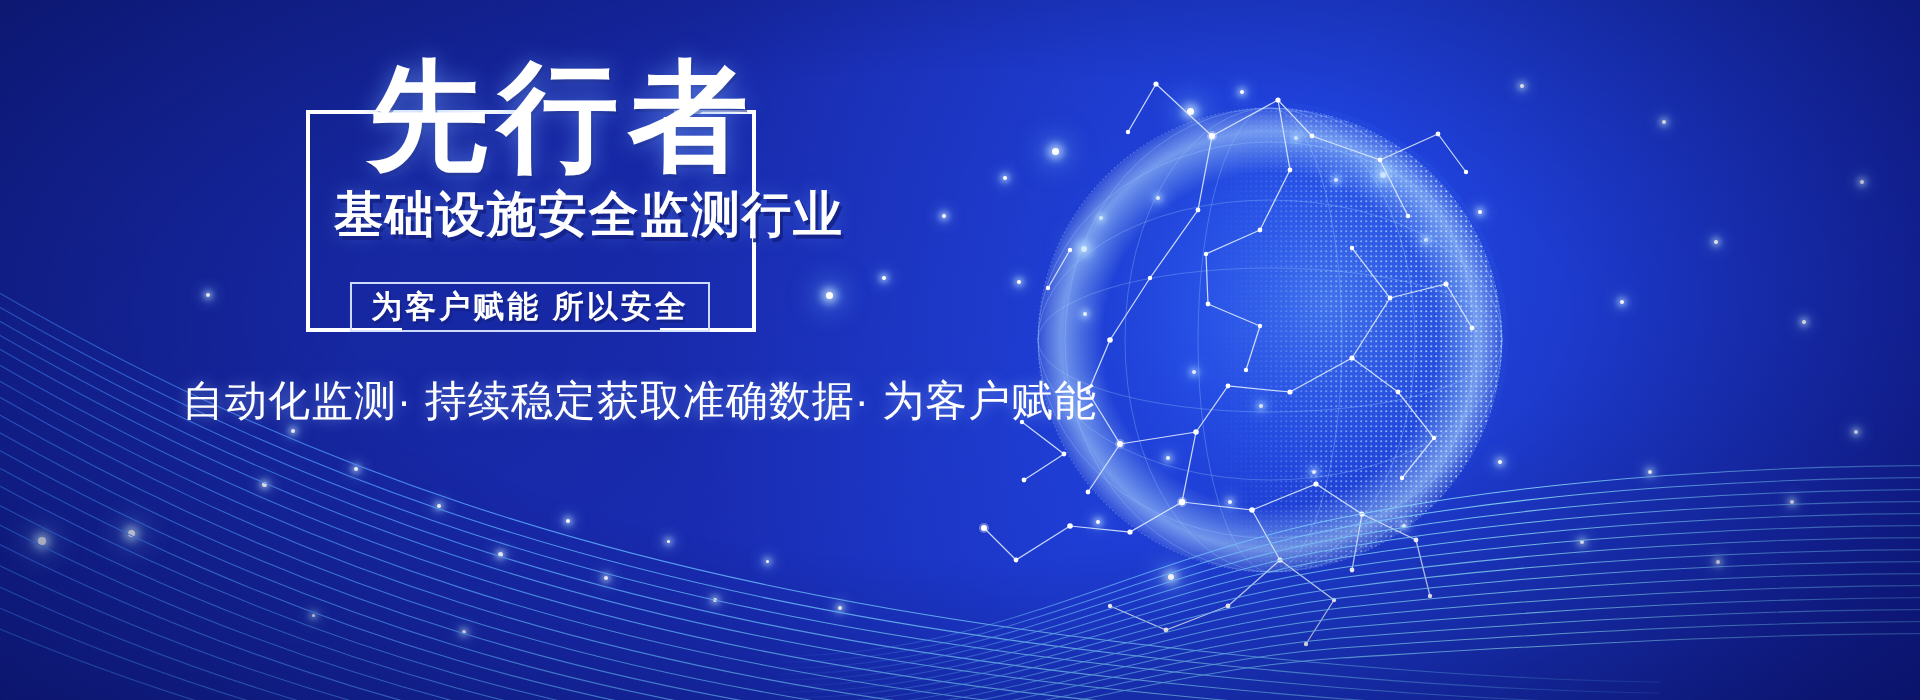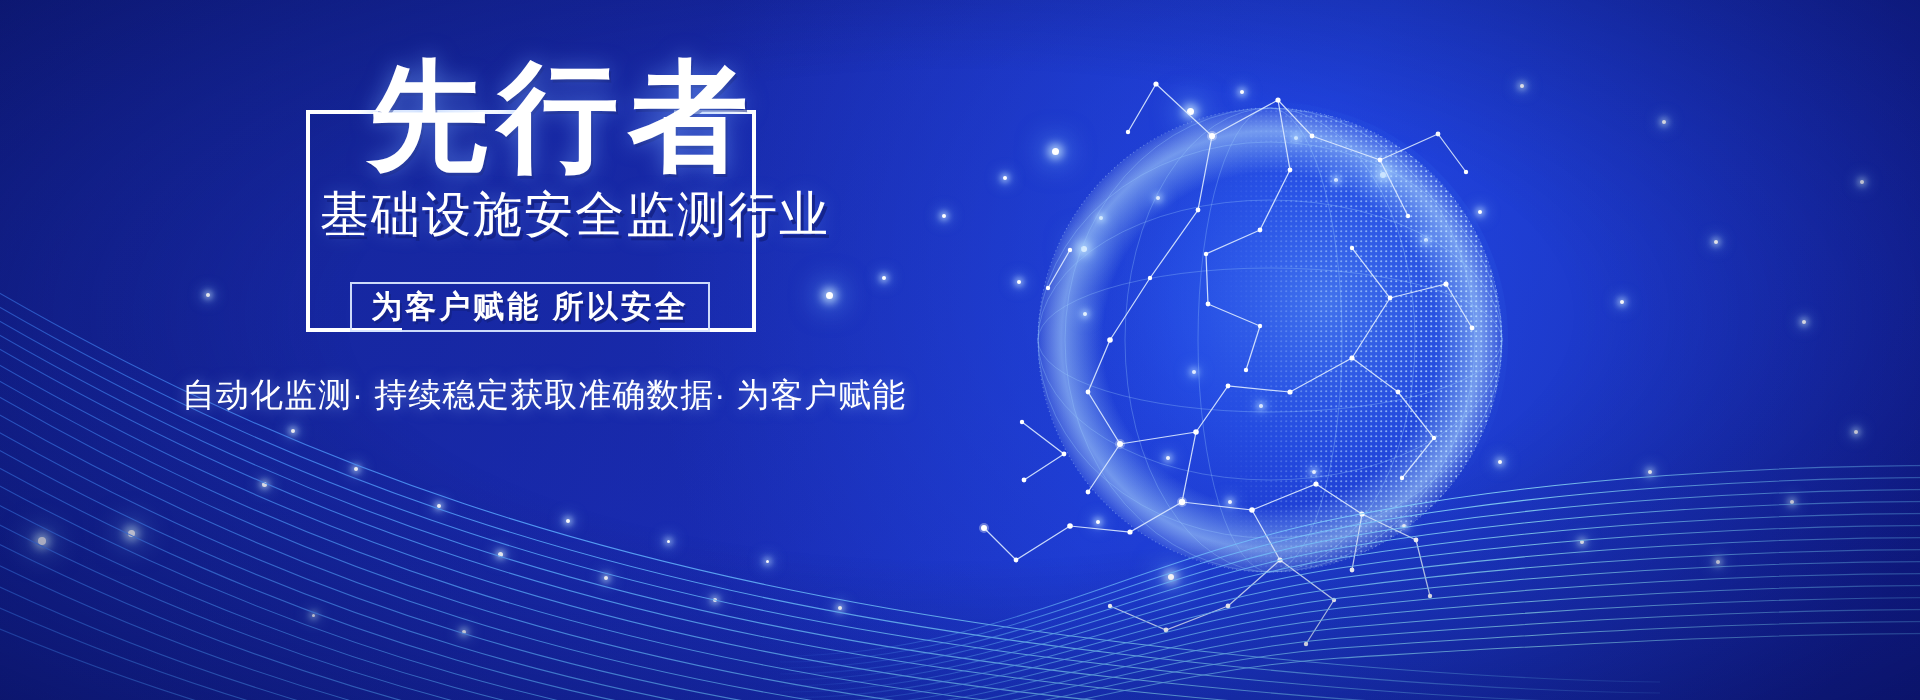--- a/index.html
+++ b/index.html
@@ -38,39 +38,39 @@
     pointer-events:none;
   }
   .frame .f-seg{position:absolute;background:#ffffff;}
   .title-main{
     position:absolute;left:368px;top:56px;width:360px;
     font-size:120px;line-height:1;font-weight:700;color:#ffffff;
     letter-spacing:10px;white-space:nowrap;
     text-shadow:0 0 22px rgba(120,170,255,.55),2px 3px 0 rgba(18,30,120,.55);
   }
   .title-sub{
-    position:absolute;left:320px;top:190px;width:450px;
-    font-size:49px;line-height:1;font-weight:400;color:#ffffff;
+    position:absolute;left:334px;top:190px;width:450px;
+    font-size:49px;line-height:1;font-weight:700;color:#ffffff;
     letter-spacing:2px;white-space:nowrap;text-align:center;
     text-shadow:3px 4px 0 rgba(20,34,135,.9),0 0 18px rgba(120,170,255,.4);
   }
   .tagline-box{
     position:absolute;left:350px;top:282px;width:360px;height:50px;
     border:2px solid rgba(215,228,255,.95);
     box-sizing:border-box;
     display:flex;align-items:center;justify-content:center;
   }
   .tagline{
     font-size:31px;font-weight:700;color:#ffffff;letter-spacing:3px;
     white-space:nowrap;
     text-shadow:2px 3px 0 rgba(20,34,135,.85);
   }
   .subtitle{
     position:absolute;left:182px;top:373px;
-    font-size:33px;font-weight:400;color:#ffffff;letter-spacing:1px;
+    font-size:42px;font-weight:400;color:#ffffff;letter-spacing:1px;
     white-space:nowrap;
     text-shadow:0 0 14px rgba(150,190,255,.55);
   }
 </style>
 </head>
 <body>
 
 <div id="banner">
 
   <div class="starfield">

